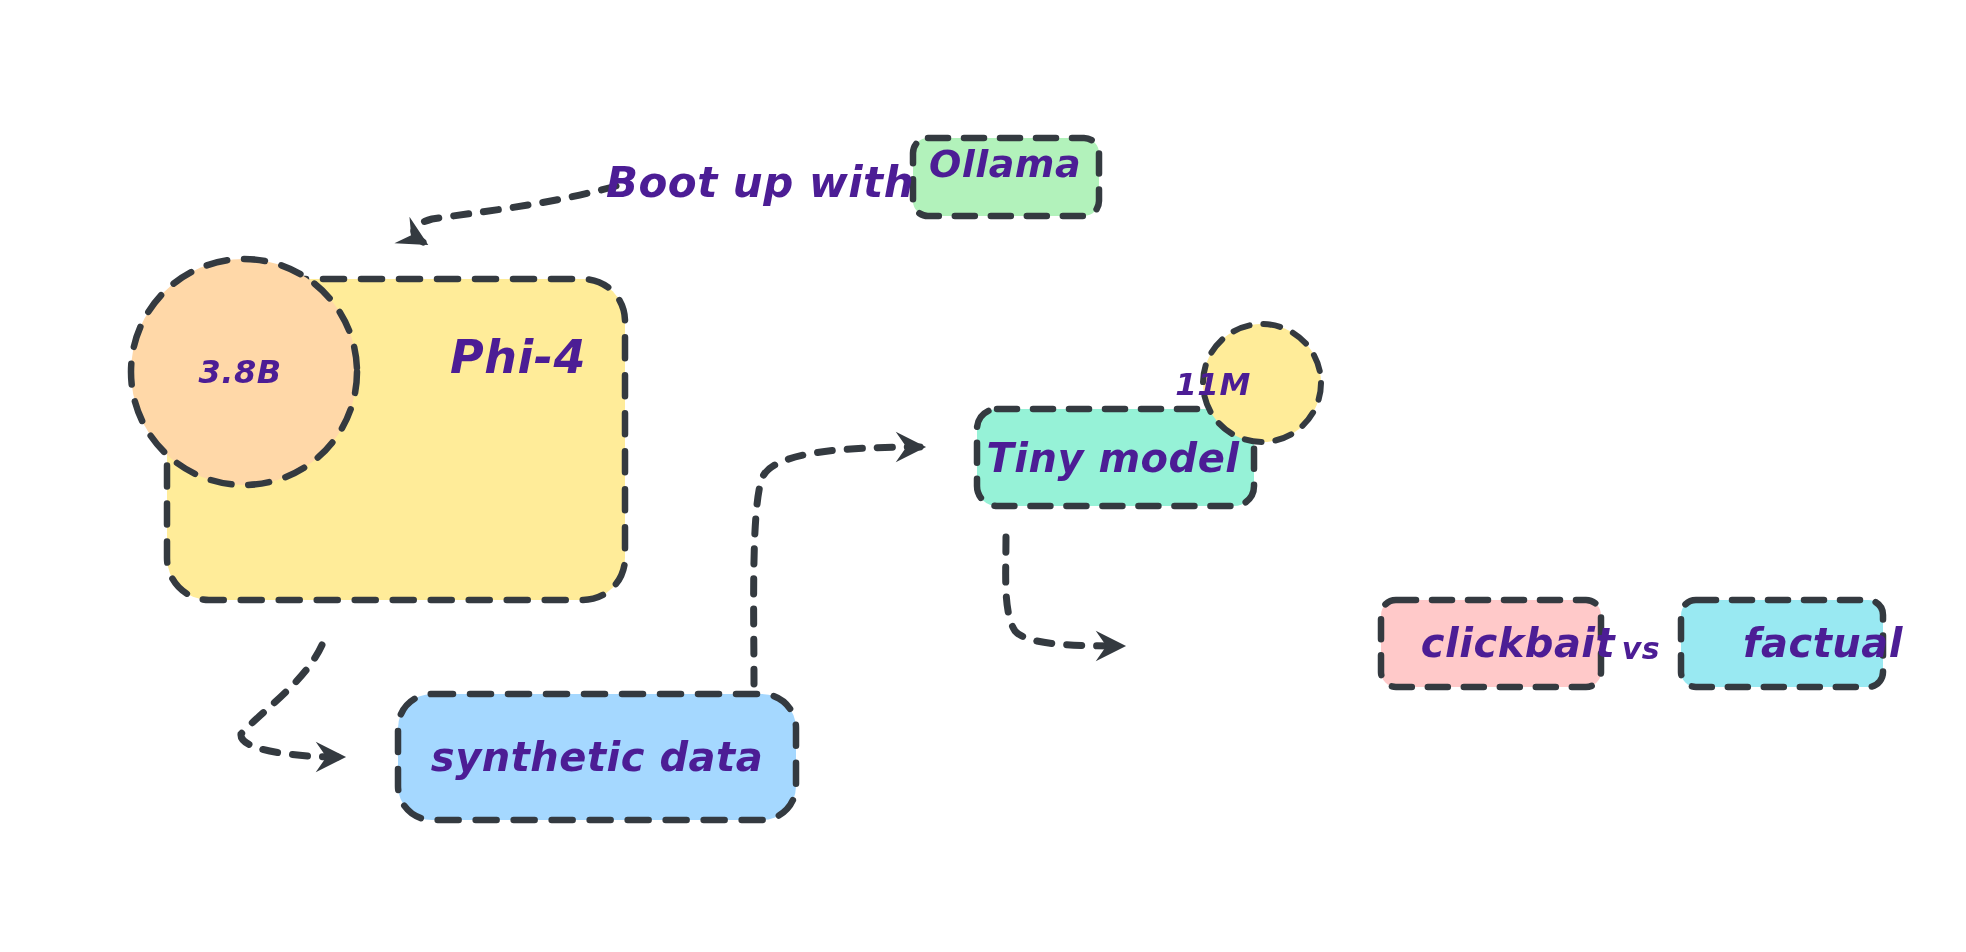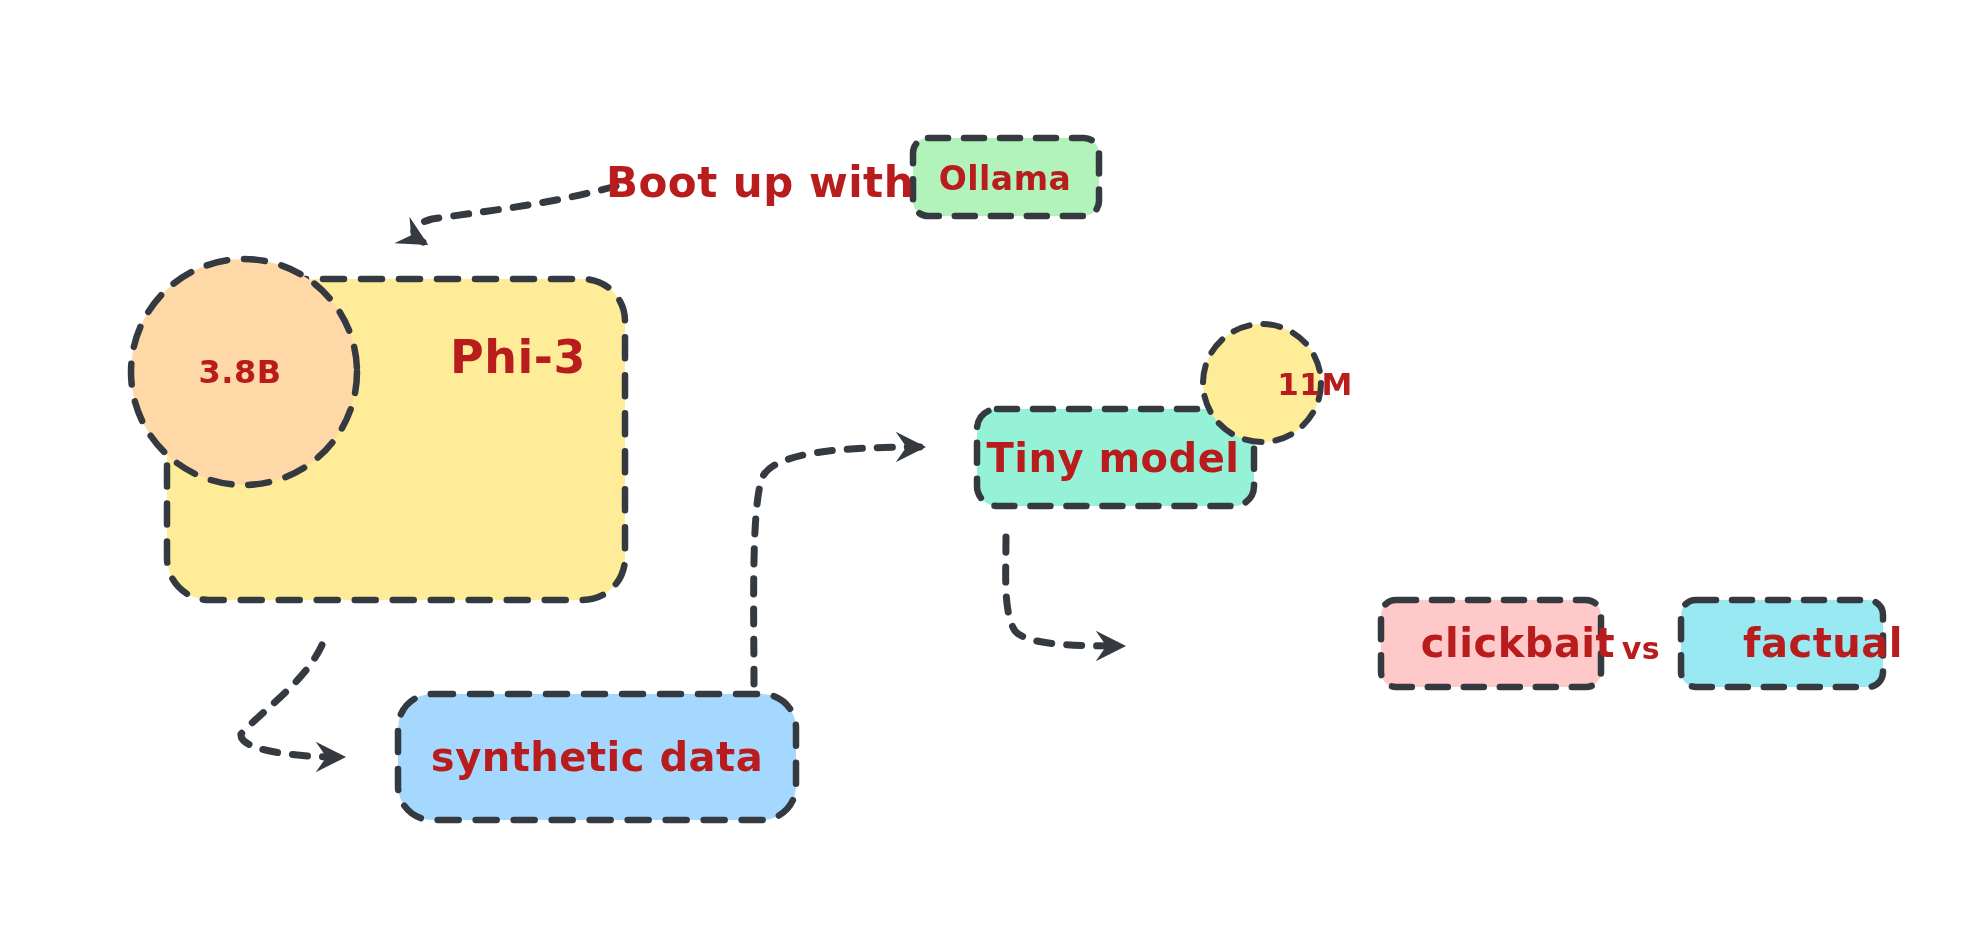--- a/index.html
+++ b/index.html
@@ -7,25 +7,26 @@
     position:relative;
     width:1966px; height:952px;
     background:#ffffff;
     overflow:hidden;
     font-family:"DejaVu Sans", sans-serif;
   }
   svg.layer { position:absolute; left:0; top:0; width:1966px; height:952px; }
   .label {
     position:absolute;
     transform:translate(-50%,-50%);
-    color:#b91c1c;
+    color:#4c1d95;
     font-weight:700;
     white-space:nowrap;
     letter-spacing:0.5px;
     user-select:none;
+    font-style:italic;
   }
 </style>
 </head>
 <body>
 
 <div class="canvas">
 
   <svg class="layer" viewBox="0 0 1966 952">
     <defs>
       <marker id="ah" viewBox="0 0 12 12" refX="9" refY="6" markerWidth="5.2" markerHeight="5.2" orient="auto">
@@ -53,31 +54,31 @@
 
     <path d="M 322 645 C 305 682 263 710 241 734 C 239 750 292 757 340 757" fill="none" stroke-width="7" stroke-dasharray="15 15" stroke-linecap="round" marker-end="url(#ah)" stroke="#343a40"></path>
 
     <path d="M 754 684 C 754 615 751 510 762 478 C 773 452 842 447 920 447" fill="none" stroke-width="7" stroke-dasharray="15 15" stroke-linecap="round" marker-end="url(#ah)" stroke="#343a40"></path>
 
     <path d="M 1006 537 C 1006 575 1003 612 1015 631 C 1027 645 1074 646 1120 646" fill="none" stroke-width="7" stroke-dasharray="15 15" stroke-linecap="round" marker-end="url(#ah)" stroke="#343a40"></path>
   </svg>
 
   <div class="label" style="left:760px; top:182px; font-size:42px;">Boot up with</div>
 
-  <div class="label" style="left:1005px; top:178px; font-size:33px;">Ollama</div>
+  <div class="label" style="left:1005px; top:164px; font-size:38px;">Ollama</div>
 
-  <div class="label" style="left:518px; top:357px; font-size:46px;">Phi-3</div>
+  <div class="label" style="left:518px; top:357px; font-size:46px;">Phi-4</div>
 
   <div class="label" style="left:240px; top:372px; font-size:32px;">3.8B</div>
 
   <div class="label" style="left:1113px; top:458px; font-size:40px;">Tiny model</div>
 
   <div class="label" style="left:597px; top:757px; font-size:40px;">synthetic data</div>
 
-  <div class="label" style="left:1315px; top:384px; font-size:31px;text-align:center;">11M</div>
+  <div class="label" style="left:1213px; top:384px; font-size:31px;text-align:center;">11M</div>
 
 
   <div class="label" style="left:1490px; top:643px; font-size:40px;margin-left:28px;">clickbait</div>
 
   <div class="label" style="left:1641px; top:648px; font-size:30px;">vs</div>
 
   <div class="label" style="left:1781px; top:643px; font-size:40px;margin-left:42px;">factual</div>
 
 </div>
 

